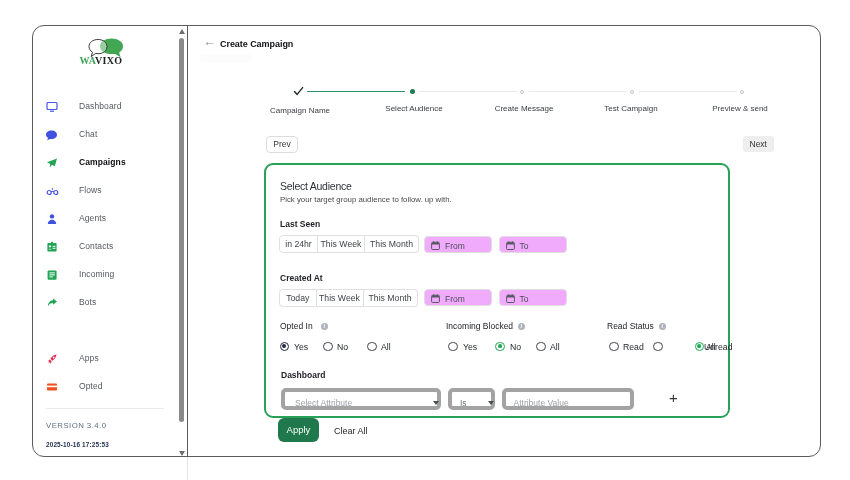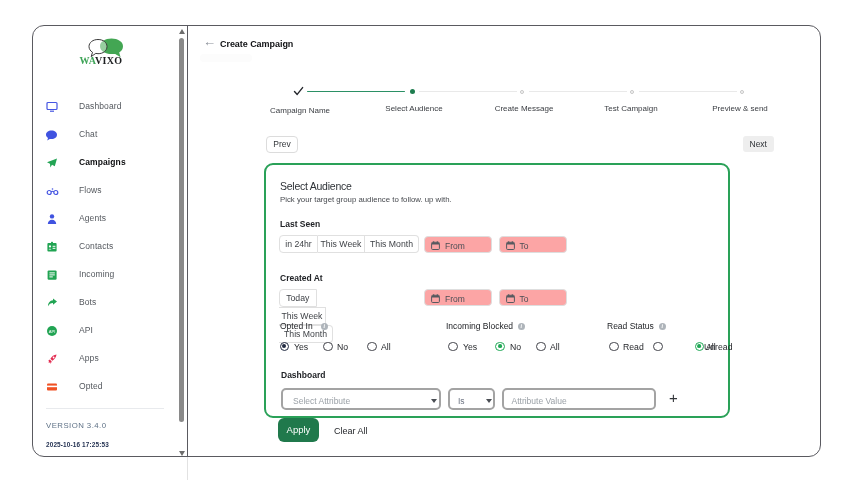--- a/index.html
+++ b/index.html
@@ -45,35 +45,35 @@
 
   .h1 { left:280px; top:180px; font-size:10.5px; color:#2e3237; letter-spacing:-.25px; }
   .sub { left:280px; top:194.5px; font-size:7.8px; color:#46494e; }
   .lbl { position:absolute; font-size:8.5px; font-weight:bold; color:#222428; }
 
   .seg { position:absolute; height:18px; display:flex; }
   .seg div { border:1px solid #e0e0e0; border-left-width:0; background:#fff; font-size:8.7px; color:#3f4247; text-align:center; line-height:16px; }
   .seg div:first-child { border-left-width:1px; border-radius:4px 0 0 4px; }
   .seg div:last-child { border-radius:0 4px 4px 0; }
 
-  .datebox { position:absolute; height:17px; border:1px solid #dedede; border-radius:4px; background:#fca5a5; font-size:8.5px; color:#4a4e55; }
+  .datebox { position:absolute; height:17px; border:1px solid #dedede; border-radius:4px; background:#f0abfc; font-size:8.5px; color:#4a4e55; }
   .datebox svg { position:absolute; left:6px; top:4px; }
   .datebox span { position:absolute; left:20px; top:4px; }
 
   .radio { position:absolute; width:9.6px; height:9.6px; border-radius:50%; background:#fff; }
   .r-plain { border:1.5px solid #42434a; }
   .r-dark  { border:1.8px solid #222b42; }
   .r-dark::after { content:""; position:absolute; left:50%; top:50%; transform:translate(-50%,-50%); width:4px; height:4px; border-radius:50%; background:#222b42; }
   .r-green { border:1.6px solid #1fa855; }
   .r-green::after { content:""; position:absolute; left:50%; top:50%; transform:translate(-50%,-50%); width:3.8px; height:3.8px; border-radius:50%; background:#1fa855; }
   .rlbl { position:absolute; font-size:8.7px; color:#26282c; }
 
   .info { position:absolute; width:7.4px; height:7.4px; border-radius:50%; background:#aeb4ba; color:#fff; font-size:5.5px; text-align:center; line-height:7.4px; font-family:"Liberation Serif",serif; font-style:italic; font-weight:bold; }
 
-  .selbox { position:absolute; height:22px; border:2px solid #a3a3a3; border-radius:5px; background:#fff; font-size:8.5px; }
+  .selbox { position:absolute; height:22px; border:4px solid #a3a3a3; border-radius:5px; background:#fff; font-size:8.5px; }
   .selbox .ph { position:absolute; left:10px; top:6px; color:#9aa0a6; }
   .selbox .tri { position:absolute; width:0; height:0; border-left:3.5px solid transparent; border-right:3.5px solid transparent; border-top:4.5px solid #4a4e54; top:9px; }
 
   #plus { left:669px; top:389px; font-size:15px; font-weight:300; color:#33363a; }
 
   #applybtn { left:278px; top:417.5px; width:41px; height:24.5px; background:#20794c; border-radius:6px; color:#fff; font-size:9.5px; text-align:center; line-height:24.5px; }
   #clearall { left:334px; top:426px; font-size:9px; color:#26282c; }
 </style>
 </head>
 <body>
@@ -145,27 +145,20 @@
         <rect x="3.4" y="5.4" width="5.4" height="1" fill="#fff"></rect>
         <rect x="3.4" y="7.4" width="3.4" height="1" fill="#fff"></rect>
       </svg>
       <span>Incoming</span>
     </div>
   <div class="mi" style="top:295.5px;">
       <svg width="12" height="12" viewBox="0 0 12 12">
         <path d="M7 1.5 L11 4.6 L7 7.7 L7 5.9 C4.6 5.9 3 7 2 9.3 C2 6 3.8 3.6 7 3.3 Z" fill="#21a453"></path>
       </svg>
       <span>Bots</span>
-    </div>
-  <div class="mi" style="top:323.5px;">
-      <svg width="12" height="12" viewBox="0 0 12 12">
-        <circle cx="6" cy="6" r="5" fill="#21a453"></circle>
-        <text x="6" y="7.8" font-size="4.2" fill="#fff" text-anchor="middle" font-family="Liberation Sans">API</text>
-      </svg>
-      <span>API</span>
     </div>
   <div class="mi" style="top:351.5px;">
       <svg width="12" height="12" viewBox="0 0 12 12">
         <path d="M10.5 1.5 C8 1.8 5.6 3.4 4.4 5.8 L6.3 7.7 C8.7 6.5 10.2 4 10.5 1.5 Z" fill="#e32b50"></path>
         <circle cx="7.6" cy="4.5" r="0.9" fill="#fff"></circle>
         <path d="M3.8 6.6 L2 8 L3 8.3 L2.6 10 L4.3 9.3 L4.6 11 L5.7 8.6 Z" fill="#e32b50"></path>
       </svg>
       <span>Apps</span>
     </div>
   <div class="mi" style="top:379.5px;">
@@ -228,21 +221,21 @@
       <svg width="9" height="9" viewBox="0 0 9 9">
         <rect x="0.6" y="1.3" width="7.8" height="7.2" rx="1" fill="none" stroke="#55595f" stroke-width="1"></rect>
         <rect x="1" y="1.7" width="7" height="1.8" fill="#55595f"></rect>
         <line x1="2.7" y1="0.3" x2="2.7" y2="2" stroke="#55595f" stroke-width="1.1"></line>
         <line x1="6.3" y1="0.3" x2="6.3" y2="2" stroke="#55595f" stroke-width="1.1"></line>
       </svg>
       <span>To</span>
     </div>
 
   <div class="lbl" style="left:280px; top:272.5px;">Created At</div>
-  <div class="seg" style="left:279px; top:288.8px;flex-direction:column;">
+  <div class="seg" style="left:279px; top:288.8px;">
     <div style="width:37.5px;">Today</div>
     <div style="width:47px;">This Week</div>
     <div style="width:54px;">This Month</div>
   </div>
   <div class="datebox" style="left:424px; top:289.3px; width:68px;">
       <svg width="9" height="9" viewBox="0 0 9 9">
         <rect x="0.6" y="1.3" width="7.8" height="7.2" rx="1" fill="none" stroke="#55595f" stroke-width="1"></rect>
         <rect x="1" y="1.7" width="7" height="1.8" fill="#55595f"></rect>
         <line x1="2.7" y1="0.3" x2="2.7" y2="2" stroke="#55595f" stroke-width="1.1"></line>
         <line x1="6.3" y1="0.3" x2="6.3" y2="2" stroke="#55595f" stroke-width="1.1"></line>
@@ -289,20 +282,20 @@
 
   <div class="lbl" style="left:281px; top:370px;">Dashboard</div>
   <div class="selbox" style="left:281px; top:387.5px; width:160px;">
       <span class="ph">Select Attribute</span>
       <span class="tri" style="left:148px;"></span>
     </div>
   <div class="selbox" style="left:448px; top:387.5px; width:47px;">
       <span class="ph" style="left:8px; color:#6b7280;">Is</span>
       <span class="tri" style="left:36px;"></span>
     </div>
-  <div class="selbox" style="left:501.5px; top:387.5px; width:154px;">
+  <div class="selbox" style="left:501.5px; top:387.5px; width:132px;">
       <span class="ph" style="left:8px;">Attribute Value</span>
     </div>
   <div class="abs" id="plus">+</div>
 
   <div class="abs" id="applybtn">Apply</div>
   <div class="abs" id="clearall">Clear All</div>
 </div>
 
 </body></html>

